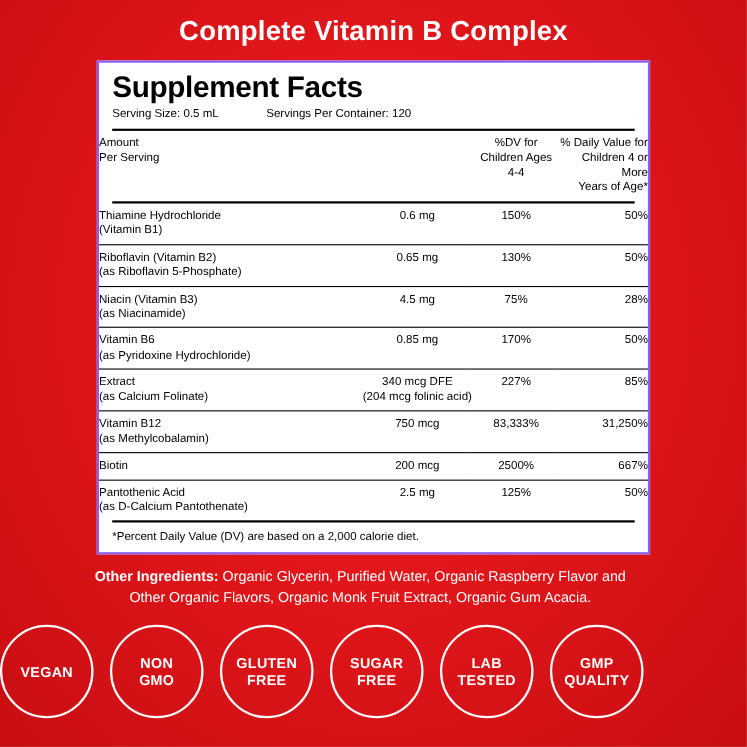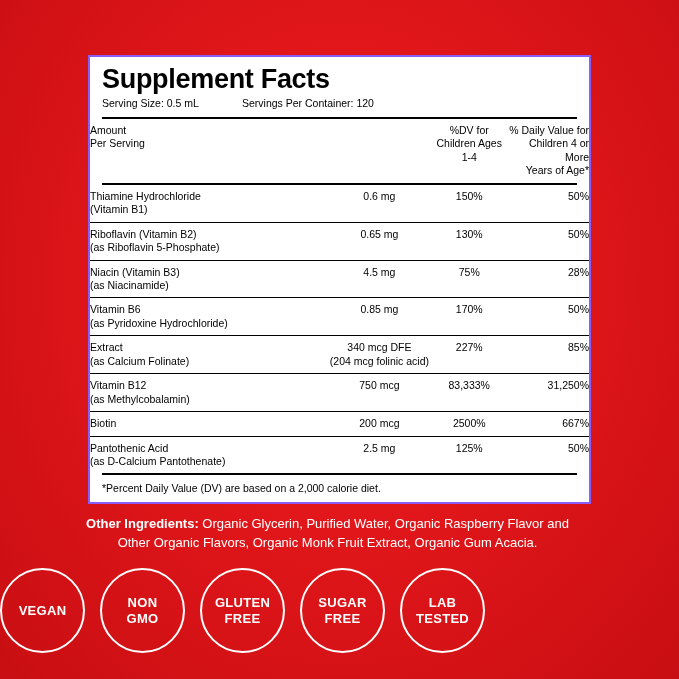--- a/index.html
+++ b/index.html
@@ -150,20 +150,21 @@
     letter-spacing: 0.3px;
     box-sizing: border-box;
   }
   .badge span { display: block; padding: 0 4px; white-space: pre-line; }
 </style>
 </head>
 <body>
 
 <div class="page">
 
+  <div class="product-title">Complete Vitamin B Complex</div>
 
   <div class="panel">
 
     <div class="sf-header">
       <div class="sf-title">Supplement Facts</div>
       <div class="serving-row">
         <div class="serving-size">Serving Size: 0.5 mL</div>
         <div class="servings-per">Servings Per Container: 120</div>
       </div>
     </div>
@@ -174,21 +175,21 @@
       <thead>
         <tr class="hdr">
           <td class="col-name">
             <span>Amount</span><br>
             <span>Per Serving</span>
           </td>
           <td class="col-amt"></td>
           <td class="col-dv1">
             <span>%DV for</span><br>
             <span>Children Ages</span><br>
-            <span>1-4</span>
+            <span>4-4</span>
           </td>
           <td class="col-dv2">
             <span>% Daily Value for</span><br>
             <span>Children 4 or More</span><br>
             <span>Years of Age*</span>
           </td>
         </tr>
       </thead>
     </table>
 
@@ -317,15 +318,19 @@
 FREE</span>
       </div>
     <div class="badge">
         <span>SUGAR
 FREE</span>
       </div>
     <div class="badge">
         <span>LAB
 TESTED</span>
       </div>
+    <div class="badge">
+        <span>GMP
+QUALITY</span>
+      </div>
   </div>
 
 </div>
 
 </body></html>

